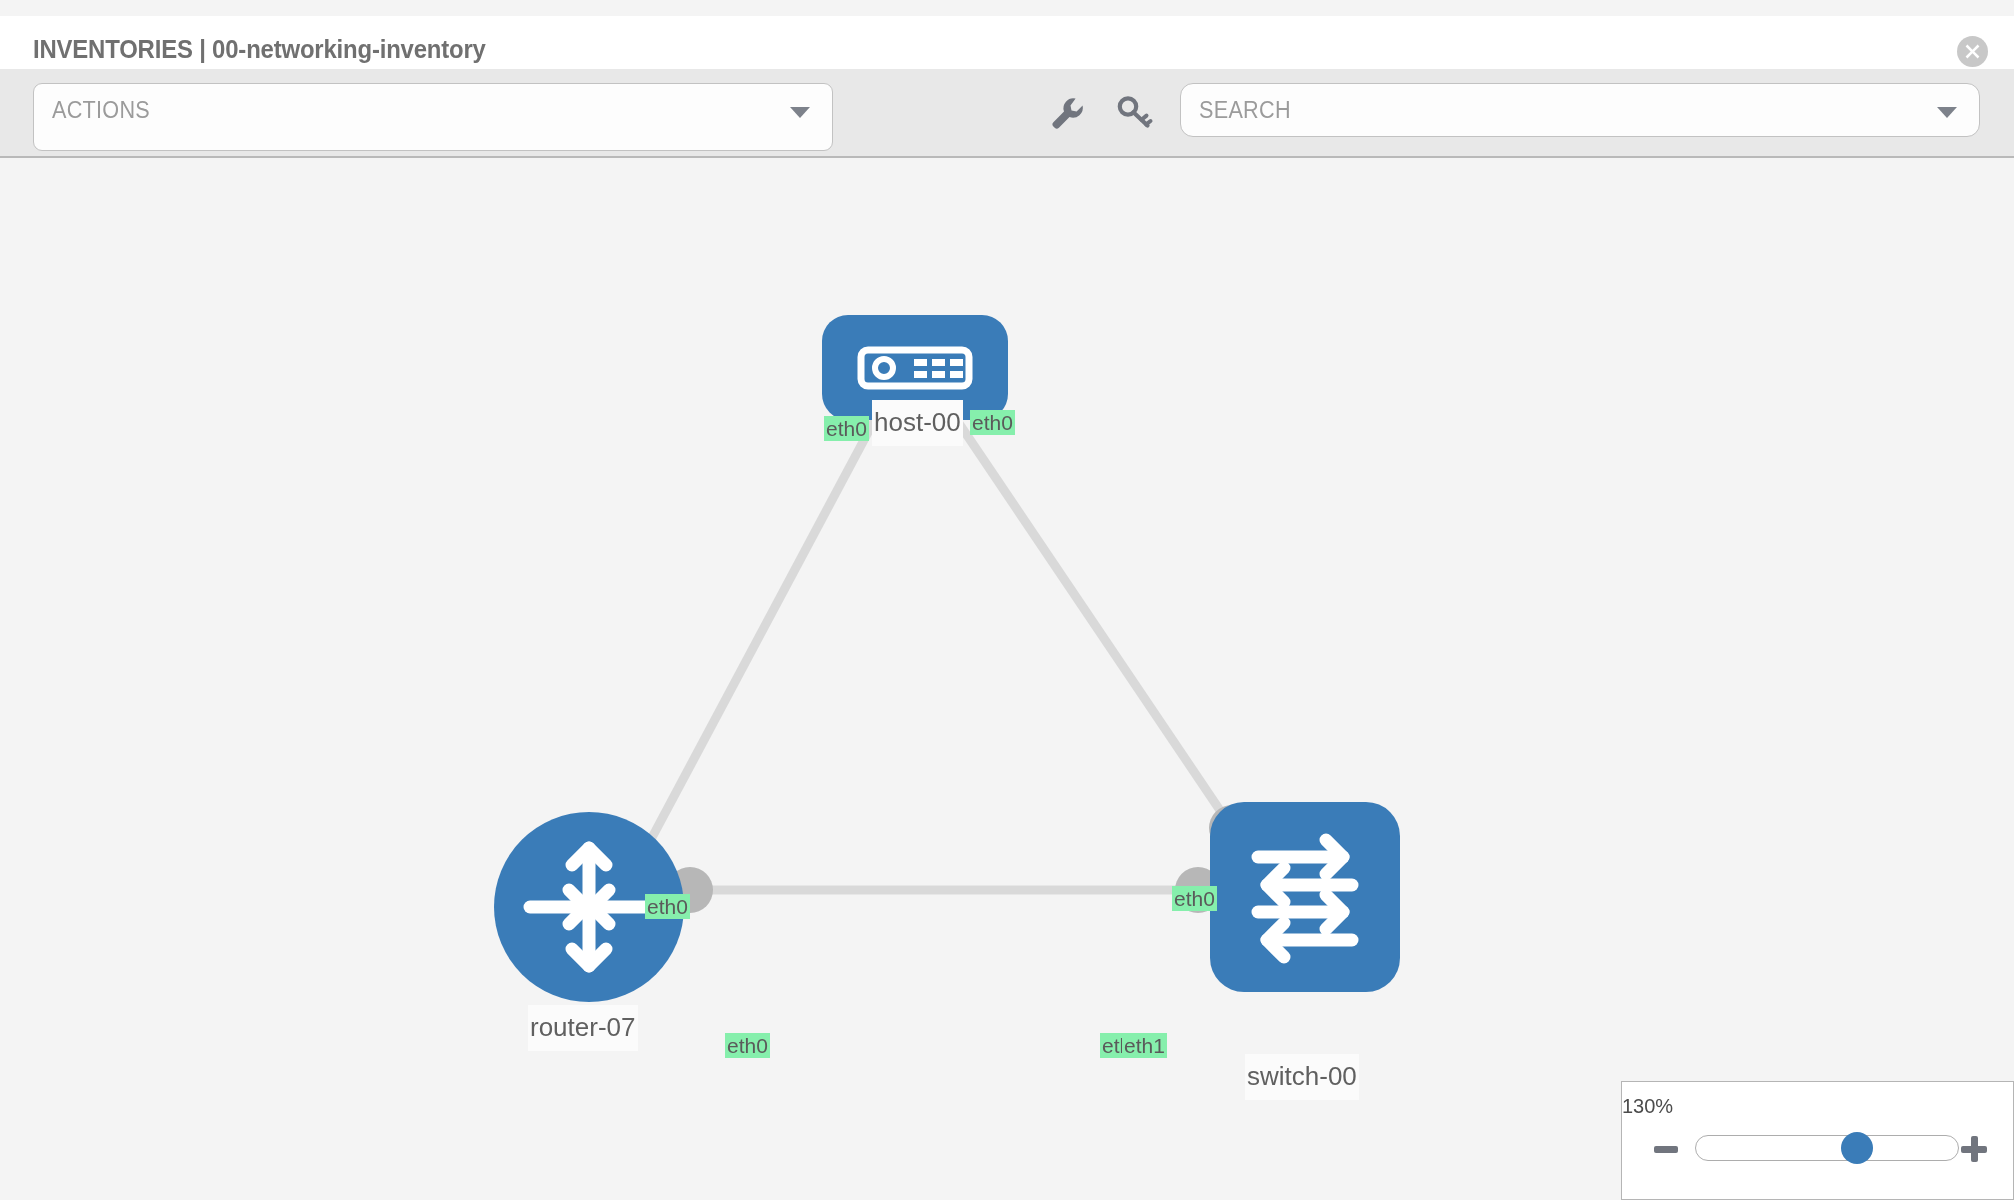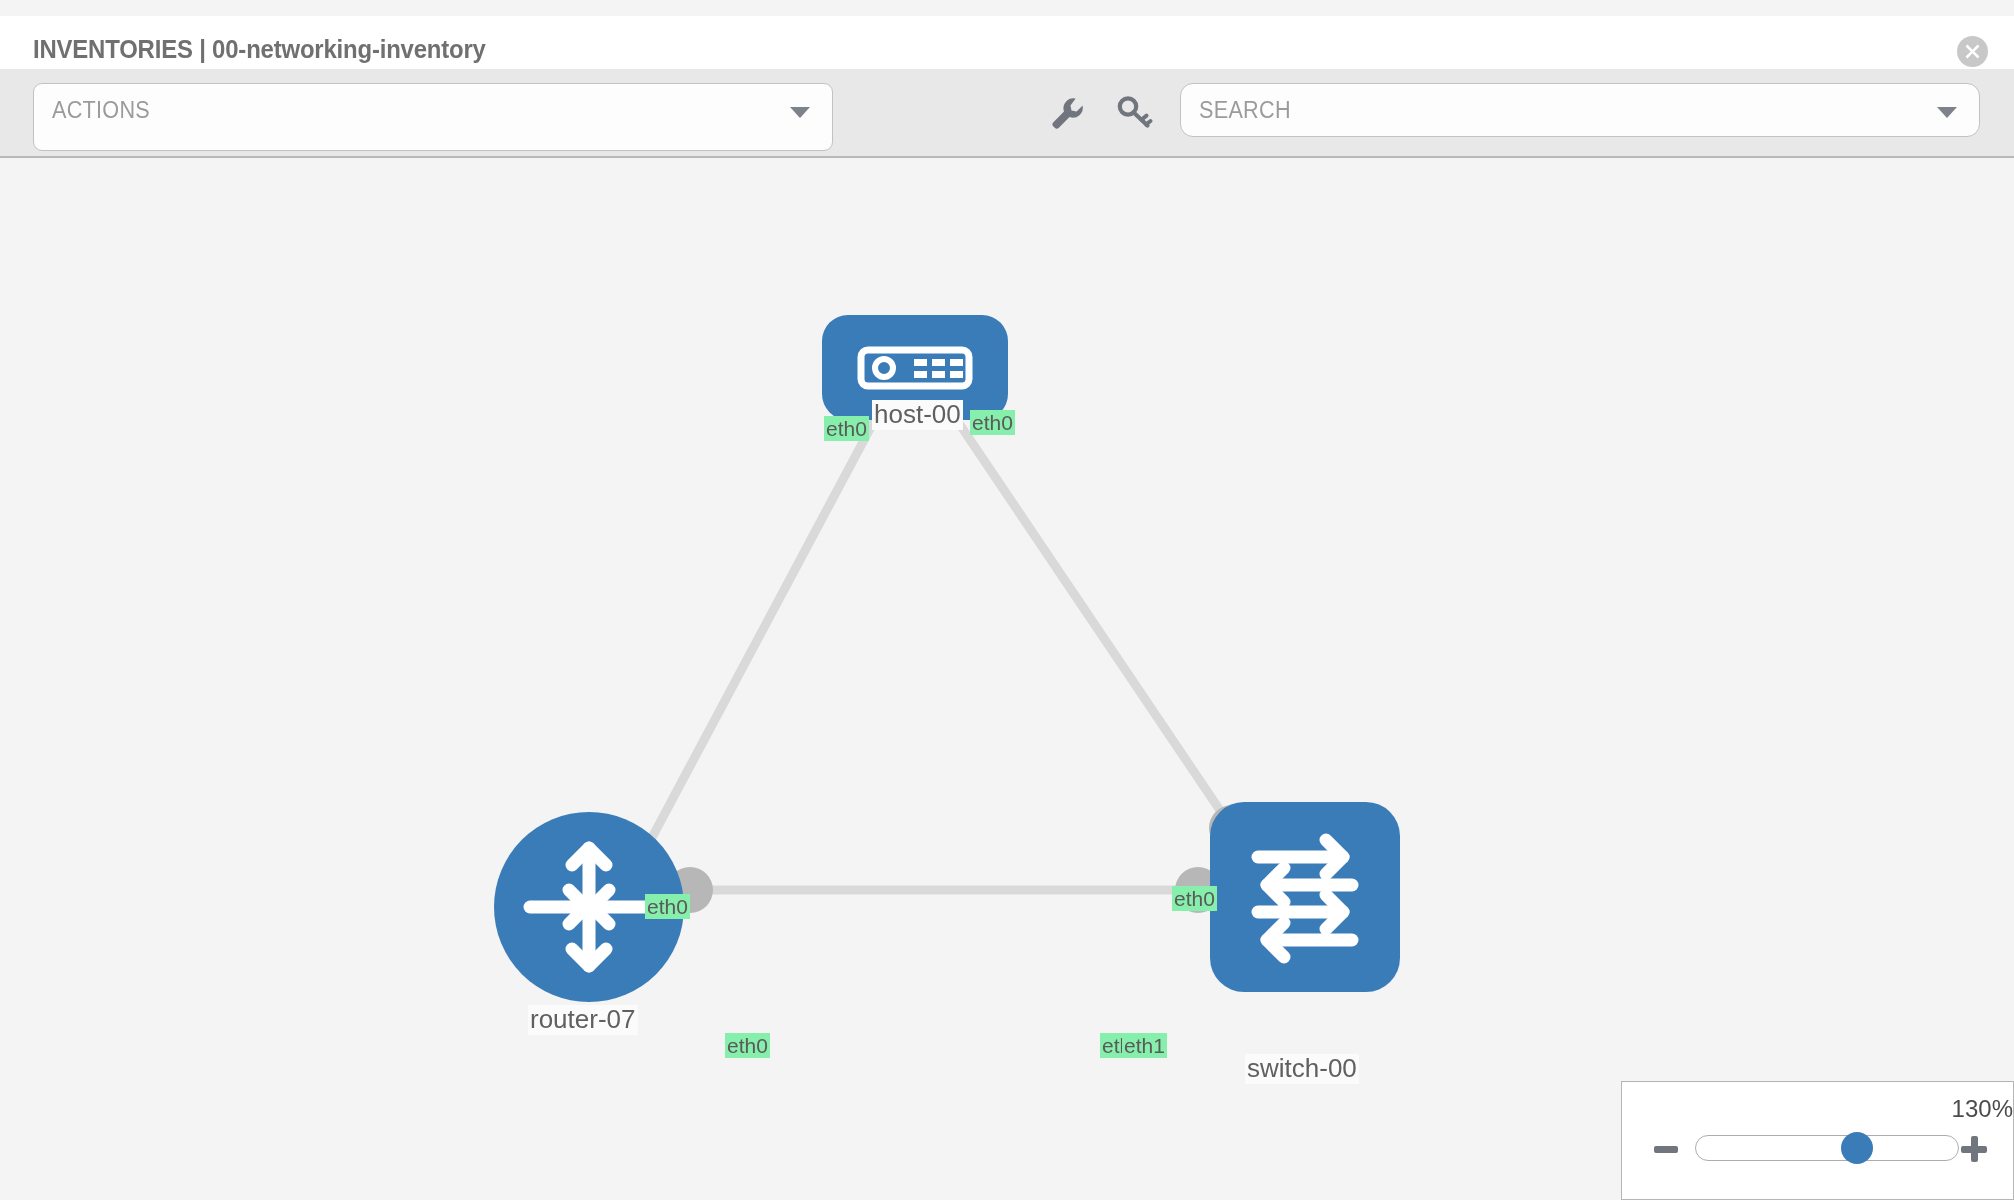--- a/index.html
+++ b/index.html
@@ -92,21 +92,21 @@
     position: absolute; left: 0; top: 0;
     background: #3a7cb8;
   }
   .node-icon { position: absolute; left: 0; top: 0; }
 
   .node-label {
     position: absolute;
     font-size: 26px; color: #606060;
     background: #fbfbfb;
     white-space: nowrap;
-    padding: 0 2px;
+    padding: 8px 2px;
     line-height: 1.15;
   }
 
   .iface-label {
     position: absolute;
     font-size: 21px; color: #5a5a5a;
     background: #86efac;
     white-space: nowrap;
     padding: 0 2px;
     line-height: 1.2;
@@ -114,22 +114,22 @@
 
   
   .zoom-panel {
     position: absolute; left: 1621px; top: 1081px;
     width: 393px; height: 119px;
     background: #ffffff;
     border: 1px solid #b5b5b5;
   }
   .zoom-value {
     position: absolute; left: 0; right: 0; top: 13px;
-    text-align: right;
-    font-size: 24px; color: #4c4c4c;
+    text-align: left;
+    font-size: 20px; color: #4c4c4c;
   }
   .zoom-minus {
     position: absolute; left: 32px; top: 64px;
     width: 24px; height: 7px; border-radius: 2px; background: #71757e;
     cursor: pointer;
   }
   .zoom-plus {
     position: absolute; right: 26px; top: 54px;
     width: 26px; height: 26px; cursor: pointer;
   }

